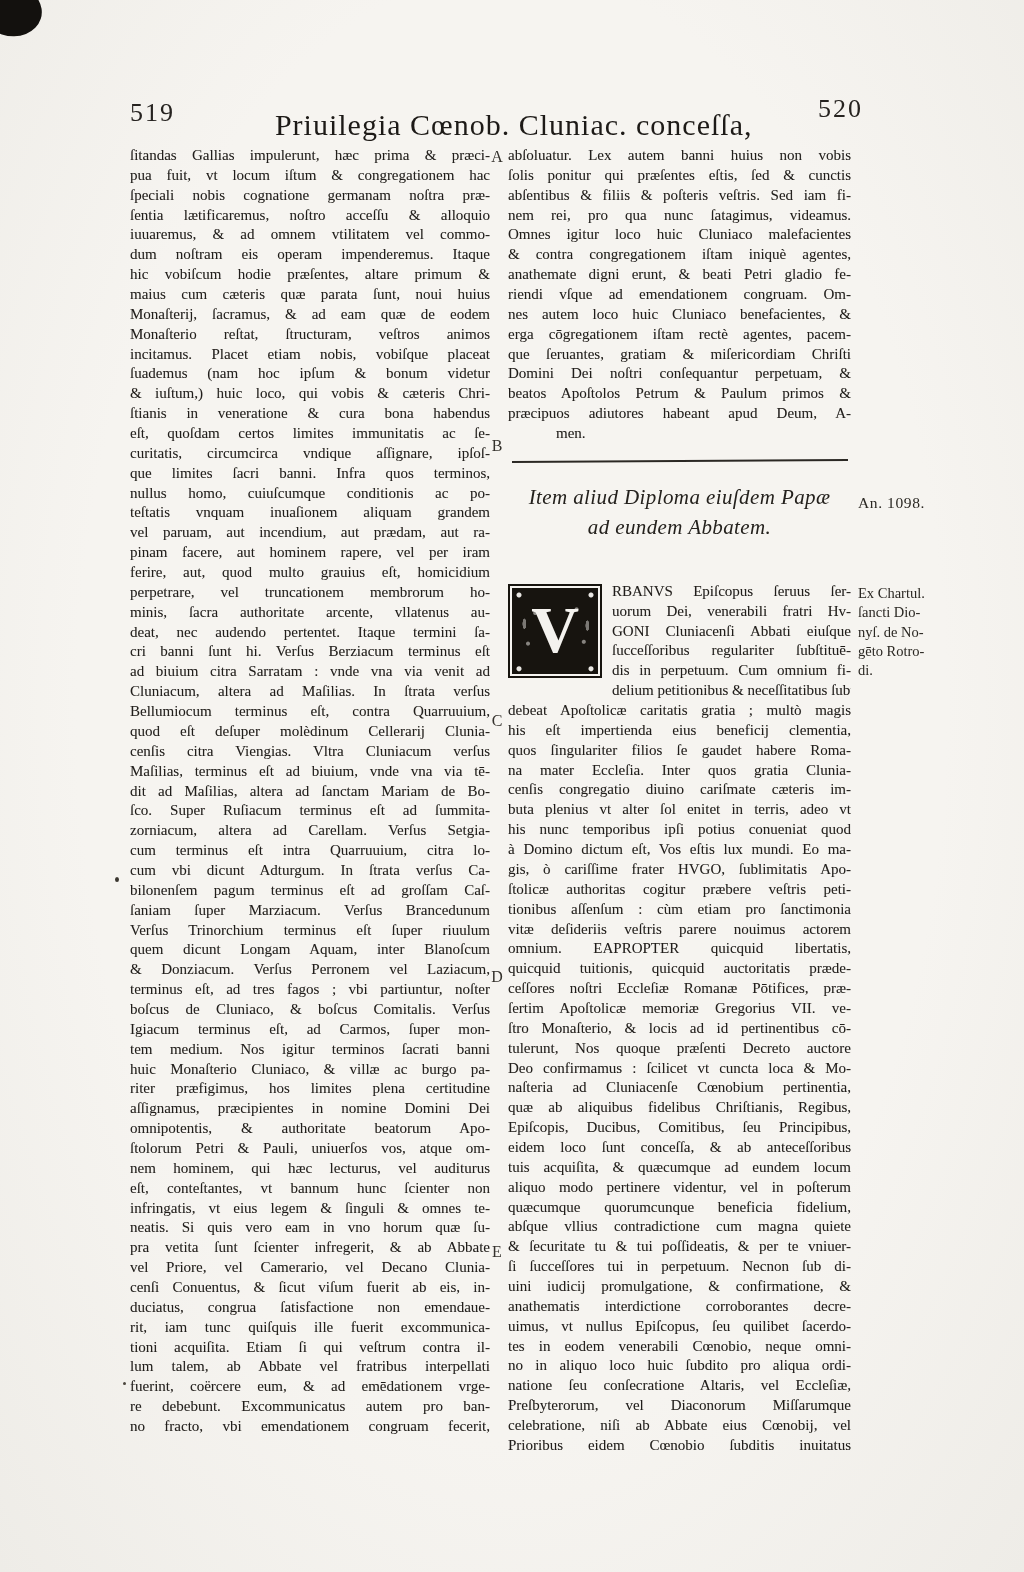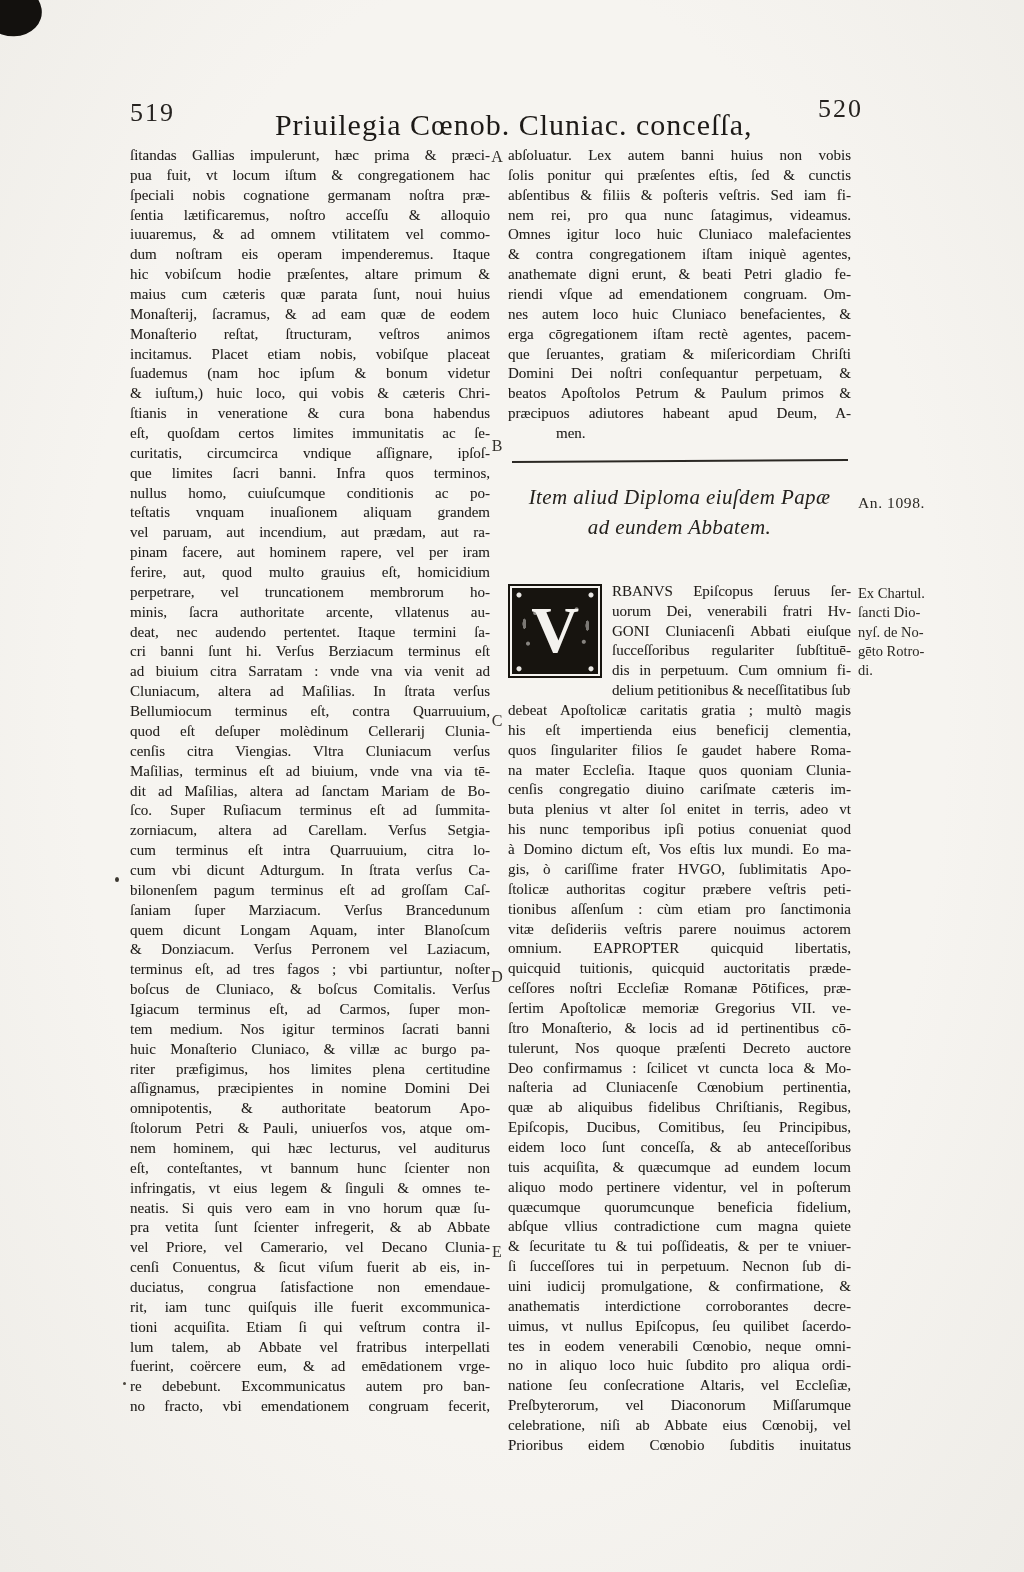--- a/index.html
+++ b/index.html
@@ -114,20 +114,21 @@
       <div class="line">quod eſt deſuper molèdinum Cellerarij Clunia-</div>
       <div class="line">cenſis citra Viengias. Vltra Cluniacum verſus</div>
       <div class="line">Maſilias, terminus eſt ad biuium, vnde vna via tē-</div>
       <div class="line">dit ad Maſilias, altera ad ſanctam Mariam de Bo-</div>
       <div class="line">ſco. Super Ruſiacum terminus eſt ad ſummita-</div>
       <div class="line">zorniacum, altera ad Carellam. Verſus Setgia-</div>
       <div class="line">cum terminus eſt intra Quarruuium, citra lo-</div>
       <div class="line">cum vbi dicunt Adturgum. In ſtrata verſus Ca-</div>
       <div class="line">bilonenſem pagum terminus eſt ad groſſam Caſ-</div>
       <div class="line">ſaniam ſuper Marziacum. Verſus Brancedunum</div>
+      <div class="line">Verſus Trinorchium terminus eſt ſuper riuulum</div>
       <div class="line">quem dicunt Longam Aquam, inter Blanoſcum</div>
       <div class="line">&amp; Donziacum. Verſus Perronem vel Laziacum,</div>
       <div class="line">terminus eſt, ad tres fagos ; vbi partiuntur, noſter</div>
       <div class="line">boſcus de Cluniaco, &amp; boſcus Comitalis. Verſus</div>
       <div class="line">Igiacum terminus eſt, ad Carmos, ſuper mon-</div>
       <div class="line">tem medium. Nos igitur terminos ſacrati banni</div>
       <div class="line">huic Monaſterio Cluniaco, &amp; villæ ac burgo pa-</div>
       <div class="line">riter præfigimus, hos limites plena certitudine</div>
       <div class="line">aſſignamus, præcipientes in nomine Domini Dei</div>
       <div class="line">omnipotentis, &amp; authoritate beatorum Apo-</div>
@@ -185,21 +186,21 @@
       <div class="body-lines">
           <div class="line">RBANVS Epiſcopus ſeruus ſer-</div>
           <div class="line">uorum Dei, venerabili fratri Hv-</div>
           <div class="line">GONI Cluniacenſi Abbati eiuſque</div>
           <div class="line">ſucceſſoribus regulariter ſubſtituē-</div>
           <div class="line">dis in perpetuum. Cum omnium fi-</div>
           <div class="line">delium petitionibus &amp; neceſſitatibus ſubuenire</div>
           <div class="line">debeat Apoſtolicæ caritatis gratia ; multò magis</div>
           <div class="line">his eſt impertienda eius beneficij clementia,</div>
           <div class="line">quos ſingulariter filios ſe gaudet habere Roma-</div>
-          <div class="line">na mater Eccleſia. Itaque quos quoniam Clunia-</div>
+          <div class="line">na mater Eccleſia. Inter quos gratia Clunia-</div>
           <div class="line">cenſis congregatio diuino cariſmate cæteris im-</div>
           <div class="line">buta plenius vt alter ſol enitet in terris, adeo vt</div>
           <div class="line">his nunc temporibus ipſi potius conueniat quod</div>
           <div class="line">à Domino dictum eſt, Vos eſtis lux mundi. Eo ma-</div>
           <div class="line">gis, ò cariſſime frater HVGO, ſublimitatis Apo-</div>
           <div class="line">ſtolicæ authoritas cogitur præbere veſtris peti-</div>
           <div class="line">tionibus aſſenſum : cùm etiam pro ſanctimonia</div>
           <div class="line">vitæ deſideriis veſtris parere nouimus actorem</div>
           <div class="line">omnium. EAPROPTER quicquid libertatis,</div>
           <div class="line">quicquid tuitionis, quicquid auctoritatis præde-</div>

